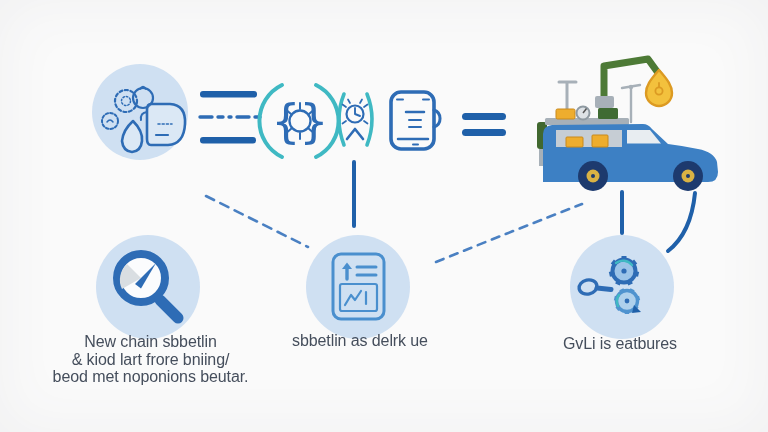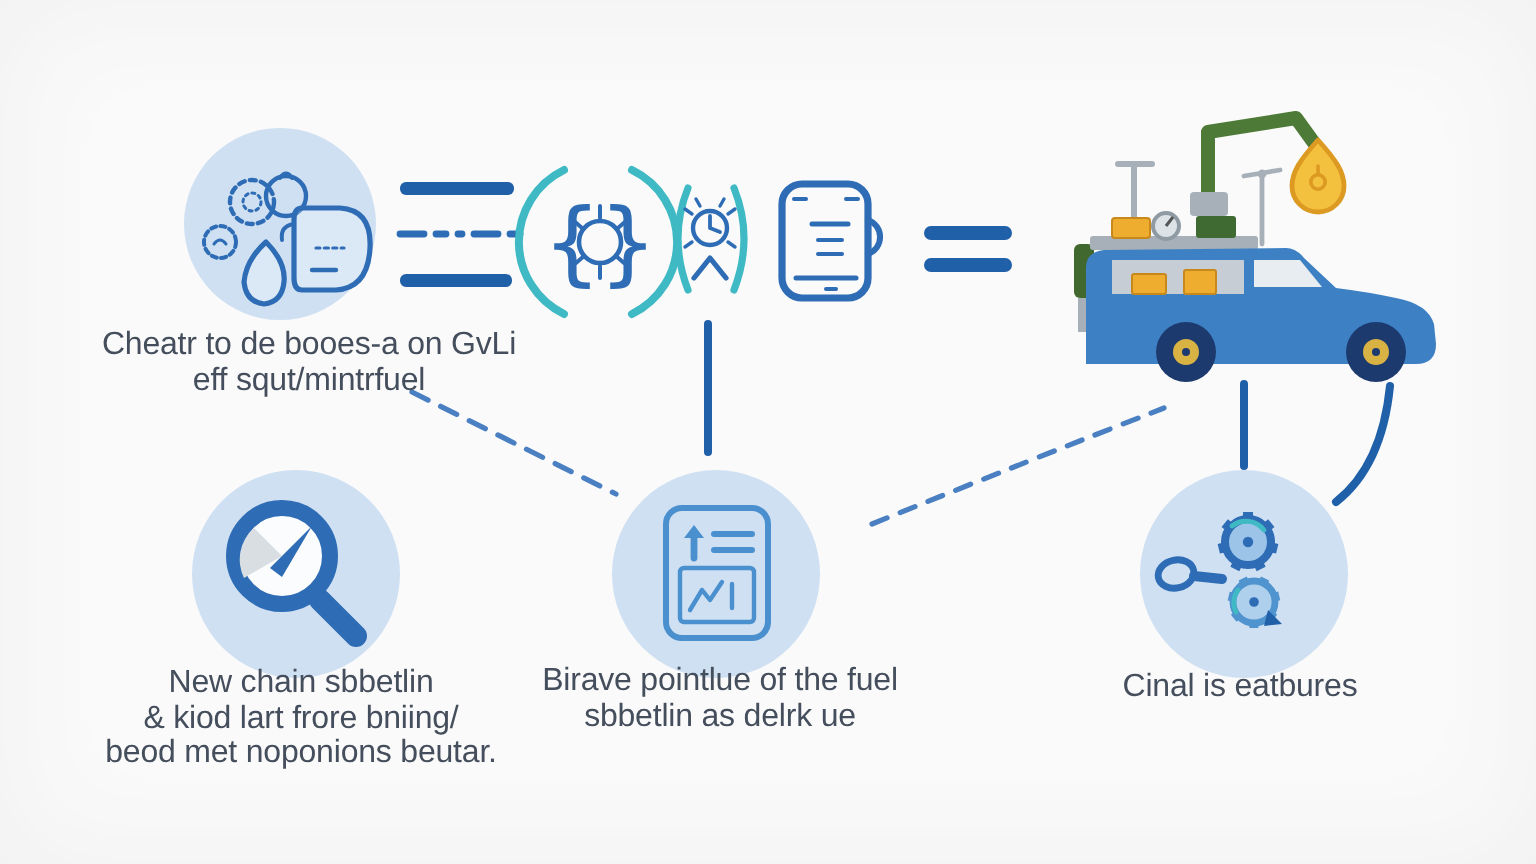--- a/index.html
+++ b/index.html
@@ -205,32 +205,27 @@
           <rect x="624.8" y="288" width="4.5" height="6" transform="rotate(334 627 301)"></rect>
         </g>
         <circle cx="627" cy="301" r="10.5" fill="#aed0ec" stroke="#4f93cf" stroke-width="3.4"></circle>
         <path d="M618,306 A10.5,10.5 0 0 1 619,295" fill="none" stroke="var(--teal,#3fb9c3)" stroke-width="2.4" stroke-linecap="round"></path>
         <path d="M634,305 L641,312 L632,313 Z" fill="var(--bar-blue,#1f60a9)"></path>
         <circle cx="627" cy="301" r="2.4" fill="var(--line-blue,#2d76ba)"></circle>
       </g>
     </g>
   </svg>
 
-  <div class="caption c1">
-    <div>Cheatr to de booes-a on GvLi</div>
-    <div>eff squt/mintrfuel</div>
-  </div>
 
   <div class="caption c2">
     <div>New chain sbbetlin</div>
     <div>&amp; kiod lart frore bniing/</div>
     <div>beod met noponions beutar.</div>
   </div>
 
   <div class="caption c3">
-    <div>Birave pointlue of the fuel</div>
     <div>sbbetlin as delrk ue</div>
   </div>
 
   <div class="caption c4">
-    <div>Cinal is eatbures</div>
+    <div>GvLi is eatbures</div>
   </div>
 </div>
 
 </body></html>

